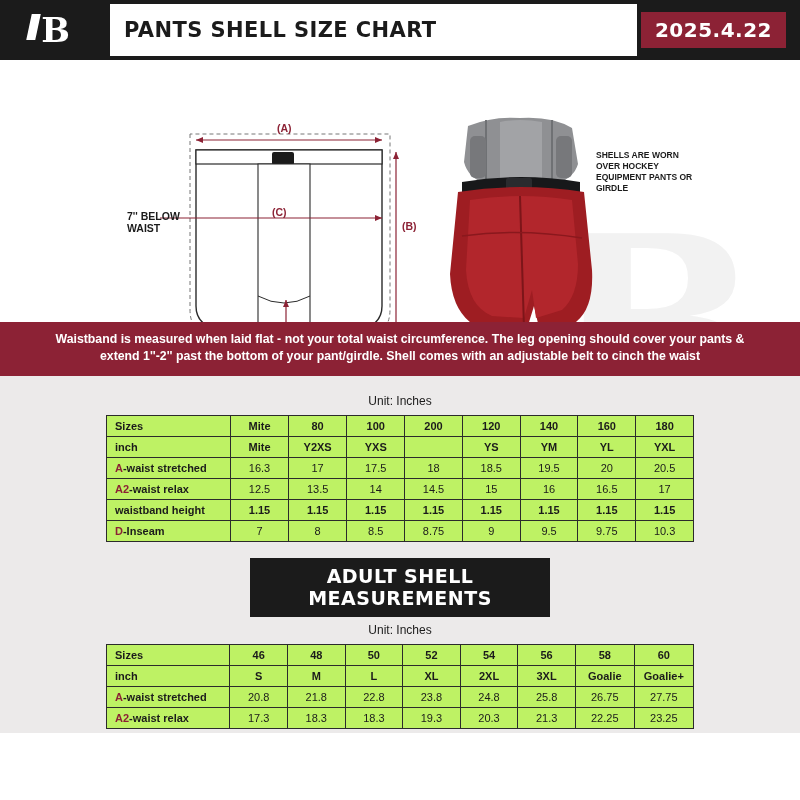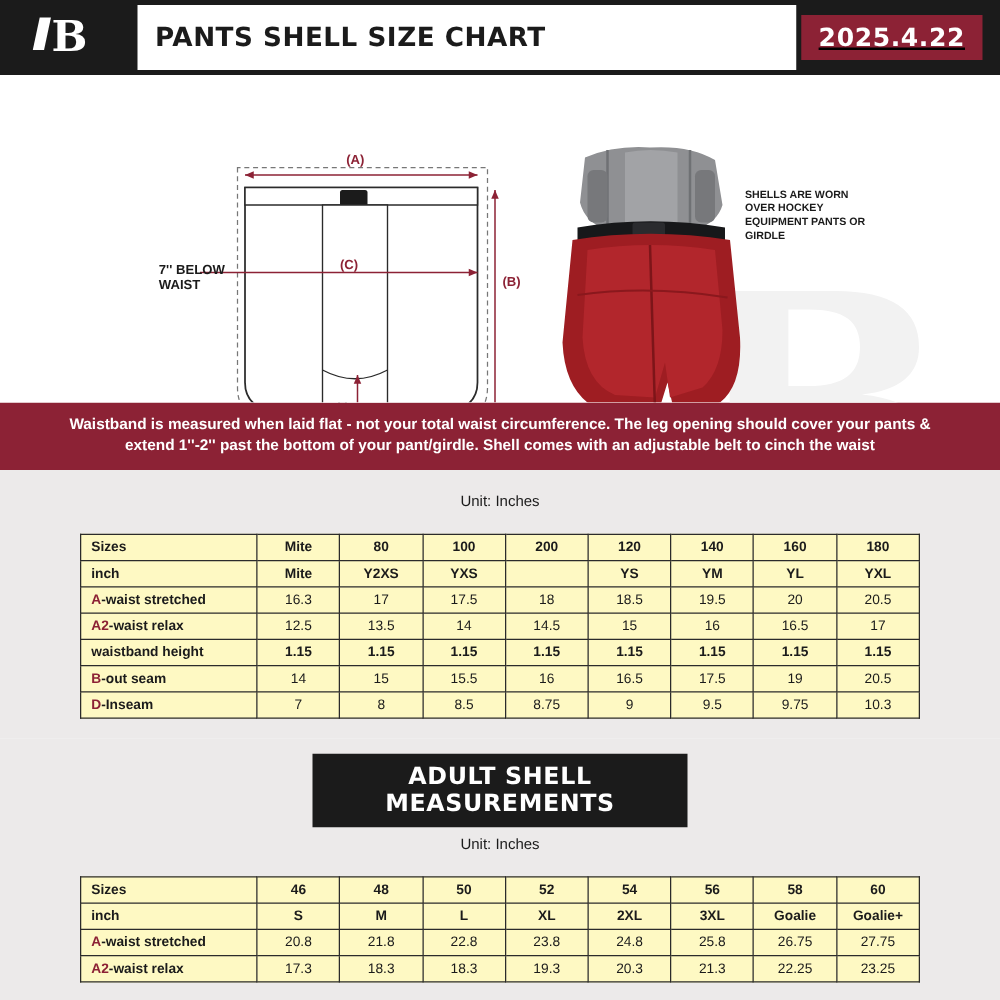--- a/index.html
+++ b/index.html
@@ -4,35 +4,35 @@
 <style>
   html,body{margin:0;padding:0;background:#000;}
   body{width:800px;height:800px;overflow:hidden;font-family:"Liberation Sans",sans-serif;}
   .page{position:relative;width:800px;height:800px;background:#ffffff;}
   .topbar{position:relative;height:60px;background:#1b1b1b;display:flex;align-items:center;}
   .logo-box{width:110px;height:60px;display:flex;align-items:center;justify-content:center;}
   .logo-b{font-family:"DejaVu Serif",serif;font-weight:bold;font-size:34px;color:#ffffff;letter-spacing:-1px;position:relative;}
   .logo-b:before{content:"";position:absolute;left:-12px;top:4px;width:9px;height:26px;background:#ffffff;transform:skewX(-12deg);}
   .title-plate{background:#ffffff;height:52px;display:flex;align-items:center;padding:0 14px;flex:1;margin-right:4px;}
   .title-plate span{font-family:"DejaVu Sans",sans-serif;font-weight:bold;font-size:21px;color:#1b1b1b;letter-spacing:0.4px;}
-  .date-plate{background:#8c2235;height:36px;display:flex;align-items:center;justify-content:center;padding:0 14px;margin-right:14px;text-decoration:underline;}
+  .date-plate{background:#8c2235;height:36px;display:flex;align-items:center;justify-content:center;padding:0 14px;margin-right:14px;}
   .date-plate span{font-family:"DejaVu Sans",sans-serif;font-weight:bold;font-size:20px;color:#ffffff;letter-spacing:0.5px;}
 
   .diagram{position:relative;height:262px;background:#ffffff;overflow:hidden;}
   .wm{position:absolute;right:40px;top:120px;font-family:"DejaVu Serif",serif;font-size:250px;color:#f2f2f2;font-weight:bold;z-index:0;}
   .dlabel{position:absolute;font-size:10.5px;font-weight:bold;color:#8c2235;font-family:"Liberation Sans",sans-serif;}
   .note{position:absolute;font-size:8.5px;line-height:11px;font-weight:bold;color:#1b1b1b;width:105px;}
 
   .banner{background:#8c2235;color:#fff;text-align:center;padding:9px 36px 11px;font-size:12.3px;line-height:17px;font-weight:bold;}
 
   .sect{position:relative;background:#eceaea;padding-top:12px;padding-bottom:4px;}
   .sect-title{margin:0 auto;width:300px;background:#1b1b1b;color:#fff;text-align:center;font-family:"DejaVu Sans",sans-serif;font-weight:bold;font-size:19px;letter-spacing:0.5px;padding:7px 0 8px;}
   .unit{text-align:center;font-size:12px;color:#1b1b1b;padding:6px 0 7px;background:#eceaea;}
 
-  table{border-collapse:collapse;width:672px;margin:12px auto;background:#fef9c3;}
+  table{border-collapse:collapse;width:588px;margin:0 auto;background:#bef264;}
   td{border:1px solid #2b2b2b;font-size:11px;height:18px;text-align:center;color:#1b1b1b;}
   td.rowhead{text-align:left;padding-left:8px;width:120px;font-weight:bold;}
   td.val{width:58px;}
   .hdrrow td{font-weight:bold;}
   .acc{color:#8c2235;}
   .norm{color:#1b1b1b;}
 </style>
 </head>
 <body>
 
@@ -164,31 +164,20 @@
             <td class="val">1.15</td>
             <td class="val">1.15</td>
             <td class="val">1.15</td>
             <td class="val">1.15</td>
             <td class="val">1.15</td>
             <td class="val">1.15</td>
             <td class="val">1.15</td>
             <td class="val">1.15</td>
           </tr>
           <tr>
-            <td class="rowhead"><span class="acc">B</span><span class="norm">-out seam</span></td>
-            <td class="val">14</td>
-            <td class="val">15</td>
-            <td class="val">15.5</td>
-            <td class="val">16</td>
-            <td class="val">16.5</td>
-            <td class="val">17.5</td>
-            <td class="val">19</td>
-            <td class="val">20.5</td>
-          </tr>
-          <tr>
             <td class="rowhead"><span class="acc">D</span><span class="norm">-Inseam</span></td>
             <td class="val">7</td>
             <td class="val">8</td>
             <td class="val">8.5</td>
             <td class="val">8.75</td>
             <td class="val">9</td>
             <td class="val">9.5</td>
             <td class="val">9.75</td>
             <td class="val">10.3</td>
           </tr>

